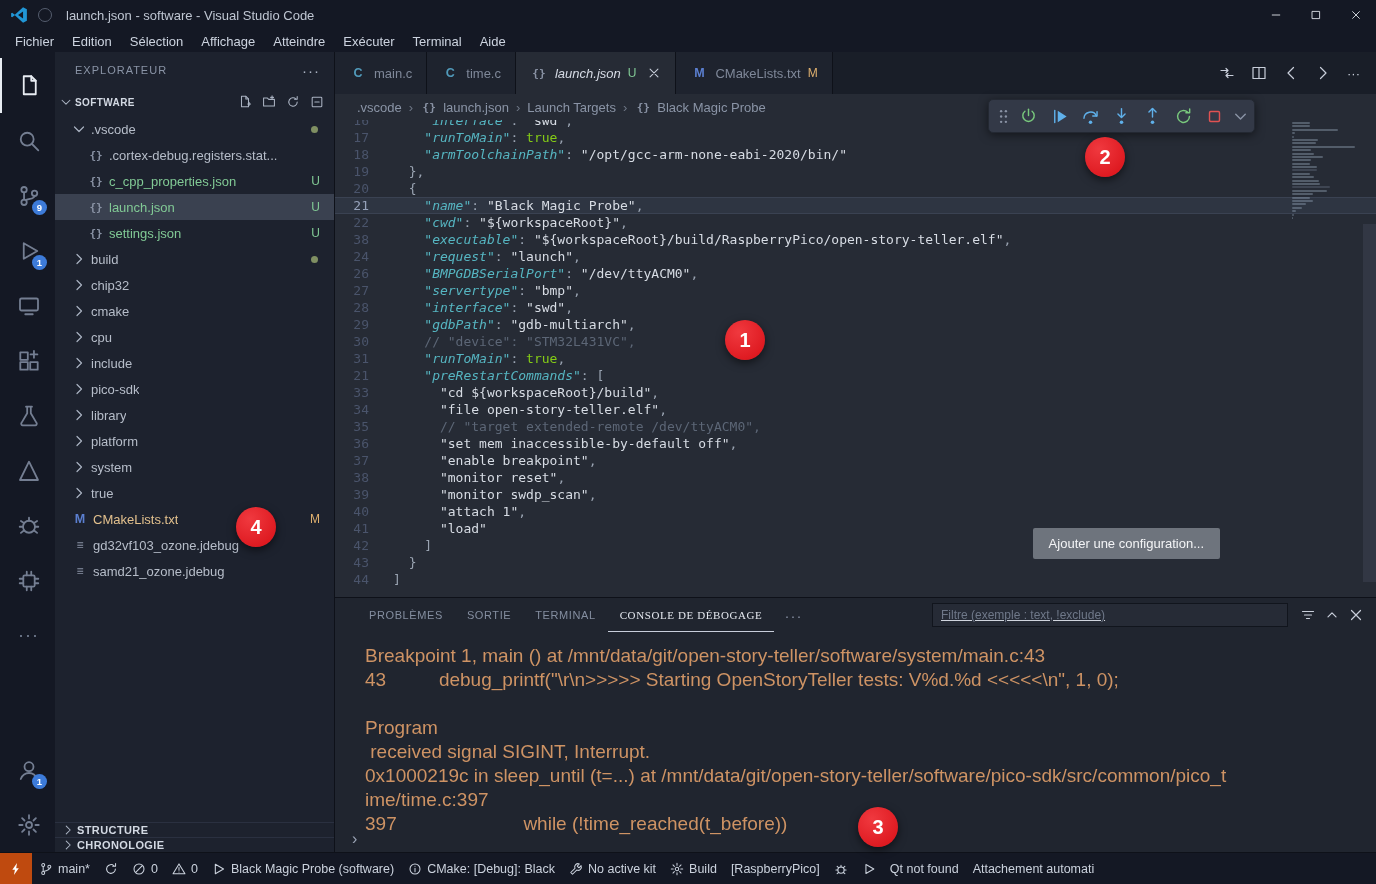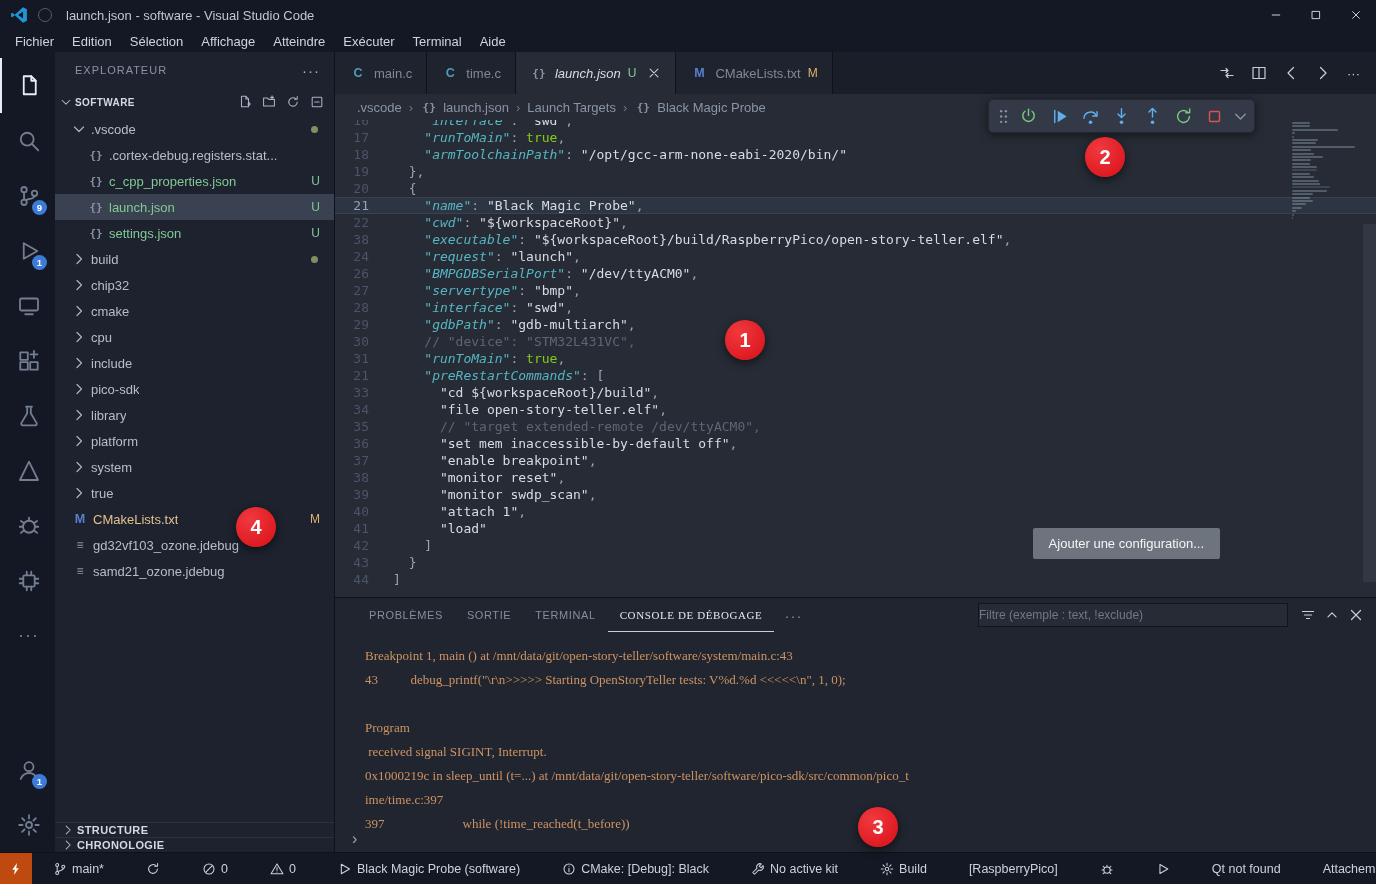--- a/index.html
+++ b/index.html
@@ -98,31 +98,31 @@
   .c-green { color:#79c97d; } .c-blue { color:#5fb0ea; } .c-red { color:#e05252; } .c-gray { color:#8a93a5; }
 
   .add-config { position:absolute; top:476px; right:156px; z-index:5; background:#6e747d; color:#f3f4f6; border:none; font-family:"Liberation Sans",sans-serif; font-size:13px; padding:8px 16px; border-radius:2px; }
 
   
   .panel { flex:0 0 255px; border-top:1px solid #0e1119; background:#20252f; display:flex; flex-direction:column; position:relative; }
   .panel-header { flex:0 0 34px; display:flex; align-items:center; padding:0 12px 0 22px; }
   .panel-tab { height:100%; display:flex; align-items:center; padding:0 12px; font-size:11px; letter-spacing:.6px; color:#848ea0; }
   .panel-tab.active { color:#e4e8ef; box-shadow:inset 0 -1px 0 #c8cedb;font-family:Liberation Serif, serif; }
   .panel-more { padding:0 10px; color:#848ea0; font-size:15px; letter-spacing:1px; }
-  .panel-filter { margin-left:auto; width:310px; height:24px; background:#262b36; border:1px solid #11151d; color:#d0d5de; font-family:"Liberation Sans",sans-serif; font-size:12px; padding:0 0; outline:none; }
+  .panel-filter { margin-left:auto; width:356px; height:24px; background:#262b36; border:1px solid #11151d; color:#d0d5de; font-family:"Liberation Sans",sans-serif; font-size:12px; padding:0 8px; outline:none;text-decoration:underline; }
   .panel-filter::placeholder { color:#6f7889; }
   .panel-icons { display:flex; align-items:center; gap:8px; padding-left:12px; color:#c9cfdb; }
   .panel-icons .icon { width:16px; height:16px; }
-  .console { flex:1; overflow:hidden; padding:12px 0 0 30px; font-family:Liberation Serif, serif; font-size:13px; line-height:24px; color:#ce9364; }
+  .console { flex:1; overflow:hidden; padding:12px 0 0 30px; font-family:Liberation Sans, sans-serif; font-size:19px; line-height:24px; color:#ce9364; }
   .console-line { white-space:pre; min-height:24px; }
   .console-caret { position:absolute; left:17px; bottom:4px; color:#9aa3b5; font-size:16px; }
 
   
   .statusbar { flex:0 0 32px; background:#141824; border-top:1px solid #0e1119; display:flex; align-items:center; overflow:hidden; font-size:12.5px; color:#cbd2dd; }
-  .sb-item { height:100%; display:flex; align-items:center; gap:5px; padding:0 21px; white-space:nowrap; }
+  .sb-item { height:100%; display:flex; align-items:center; gap:5px; padding:0 7px; white-space:nowrap; }
   .sb-item .icon { width:14px; height:14px; }
   .sb-item.remote { background:#bf4a0f; color:#fff; padding:0 9px; }
 
   
   .callout { position:absolute; z-index:60; width:40px; height:40px; border-radius:50%; display:flex; align-items:center; justify-content:center; background:radial-gradient(circle at 35% 30%, #f0393f, #d80f16); color:#fff; font-weight:bold; font-size:20px; box-shadow:0 3px 9px rgba(0,0,0,.55); }
 
   .icon { display:inline-flex; }
   .icon svg { width:100%; height:100%; }
 </style>
 </head>

